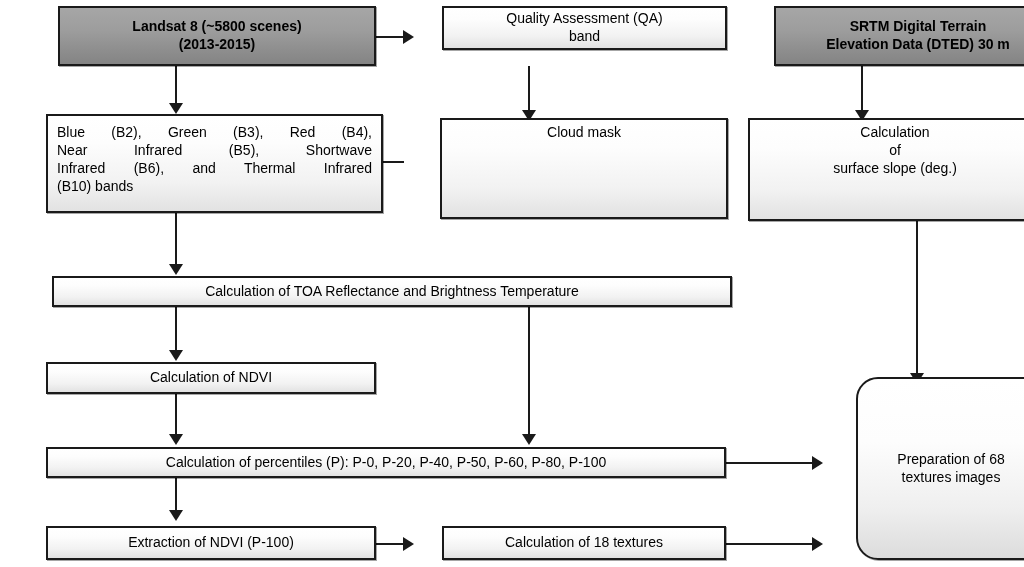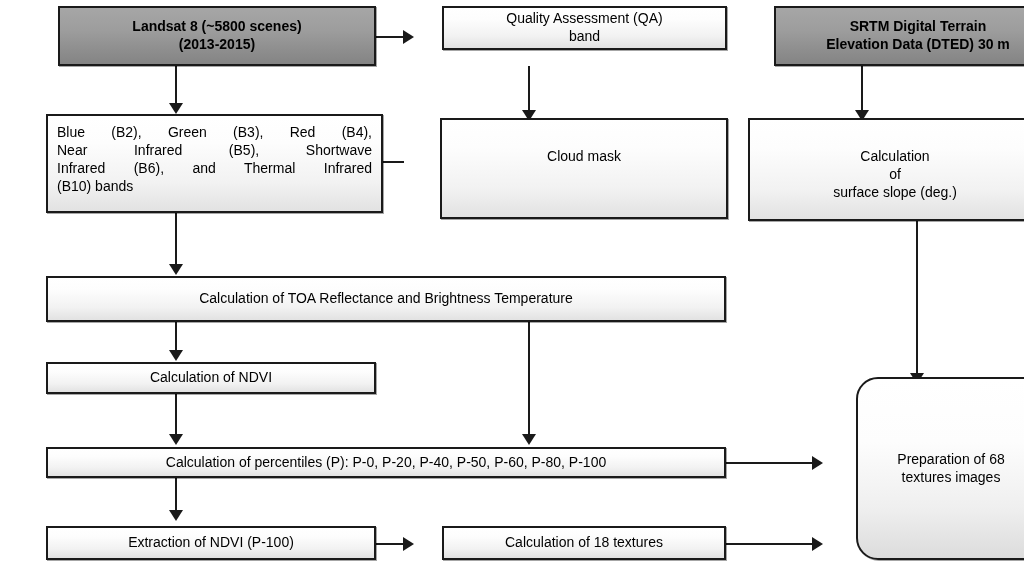--- a/index.html
+++ b/index.html
@@ -36,21 +36,21 @@
     font-weight: bold;
     border-color: #1a1a1a;
   }
   .node.rounded {
     border-radius: 22px;
     background: linear-gradient(to bottom, #ffffff 0%, #fdfdfd 35%, #efefef 72%, #dcdcdc 100%);
     align-items: center;
   }
   .node .txt { display: block; padding: 0 8px; }
   .node.topalign { align-items: flex-start; }
-  .node.topalign .txt { padding-top: 28px; }
+  .node.topalign .txt { padding-top: 4px; }
   .node.justify { text-align: justify; align-items: flex-start; }
   .node.justify .txt {
     padding: 8px 9px 0 9px;
     text-align: justify;
     text-align-last: left;
     width: 100%;
     box-sizing: border-box;
   }
   .node.justify .txt span.ln {
     display: block;
@@ -167,21 +167,21 @@
   </div>
 
   <div class="node topalign" style="left:712px; top:118px; width:294px; height:103px;">
     <span class="txt">
       <span>Calculation</span><br>
       <span>of</span><br>
       <span>surface slope (deg.)</span>
     </span>
   </div>
 
-  <div class="node" style="left:10px; top:276px; width:680px; height:46px;text-align:center;">
+  <div class="node" style="left:16px; top:276px; width:680px; height:31px;text-align:center;">
     <span class="txt">Calculation of TOA Reflectance and Brightness Temperature</span>
   </div>
 
   <div class="node" style="left:10px; top:362px; width:330px; height:32px;">
     <span class="txt">Calculation of NDVI</span>
   </div>
 
   <div class="node" style="left:10px; top:447px; width:680px; height:31px;">
     <span class="txt">Calculation of percentiles (P): P-0, P-20, P-40, P-50, P-60, P-80, P-100</span>
   </div>

